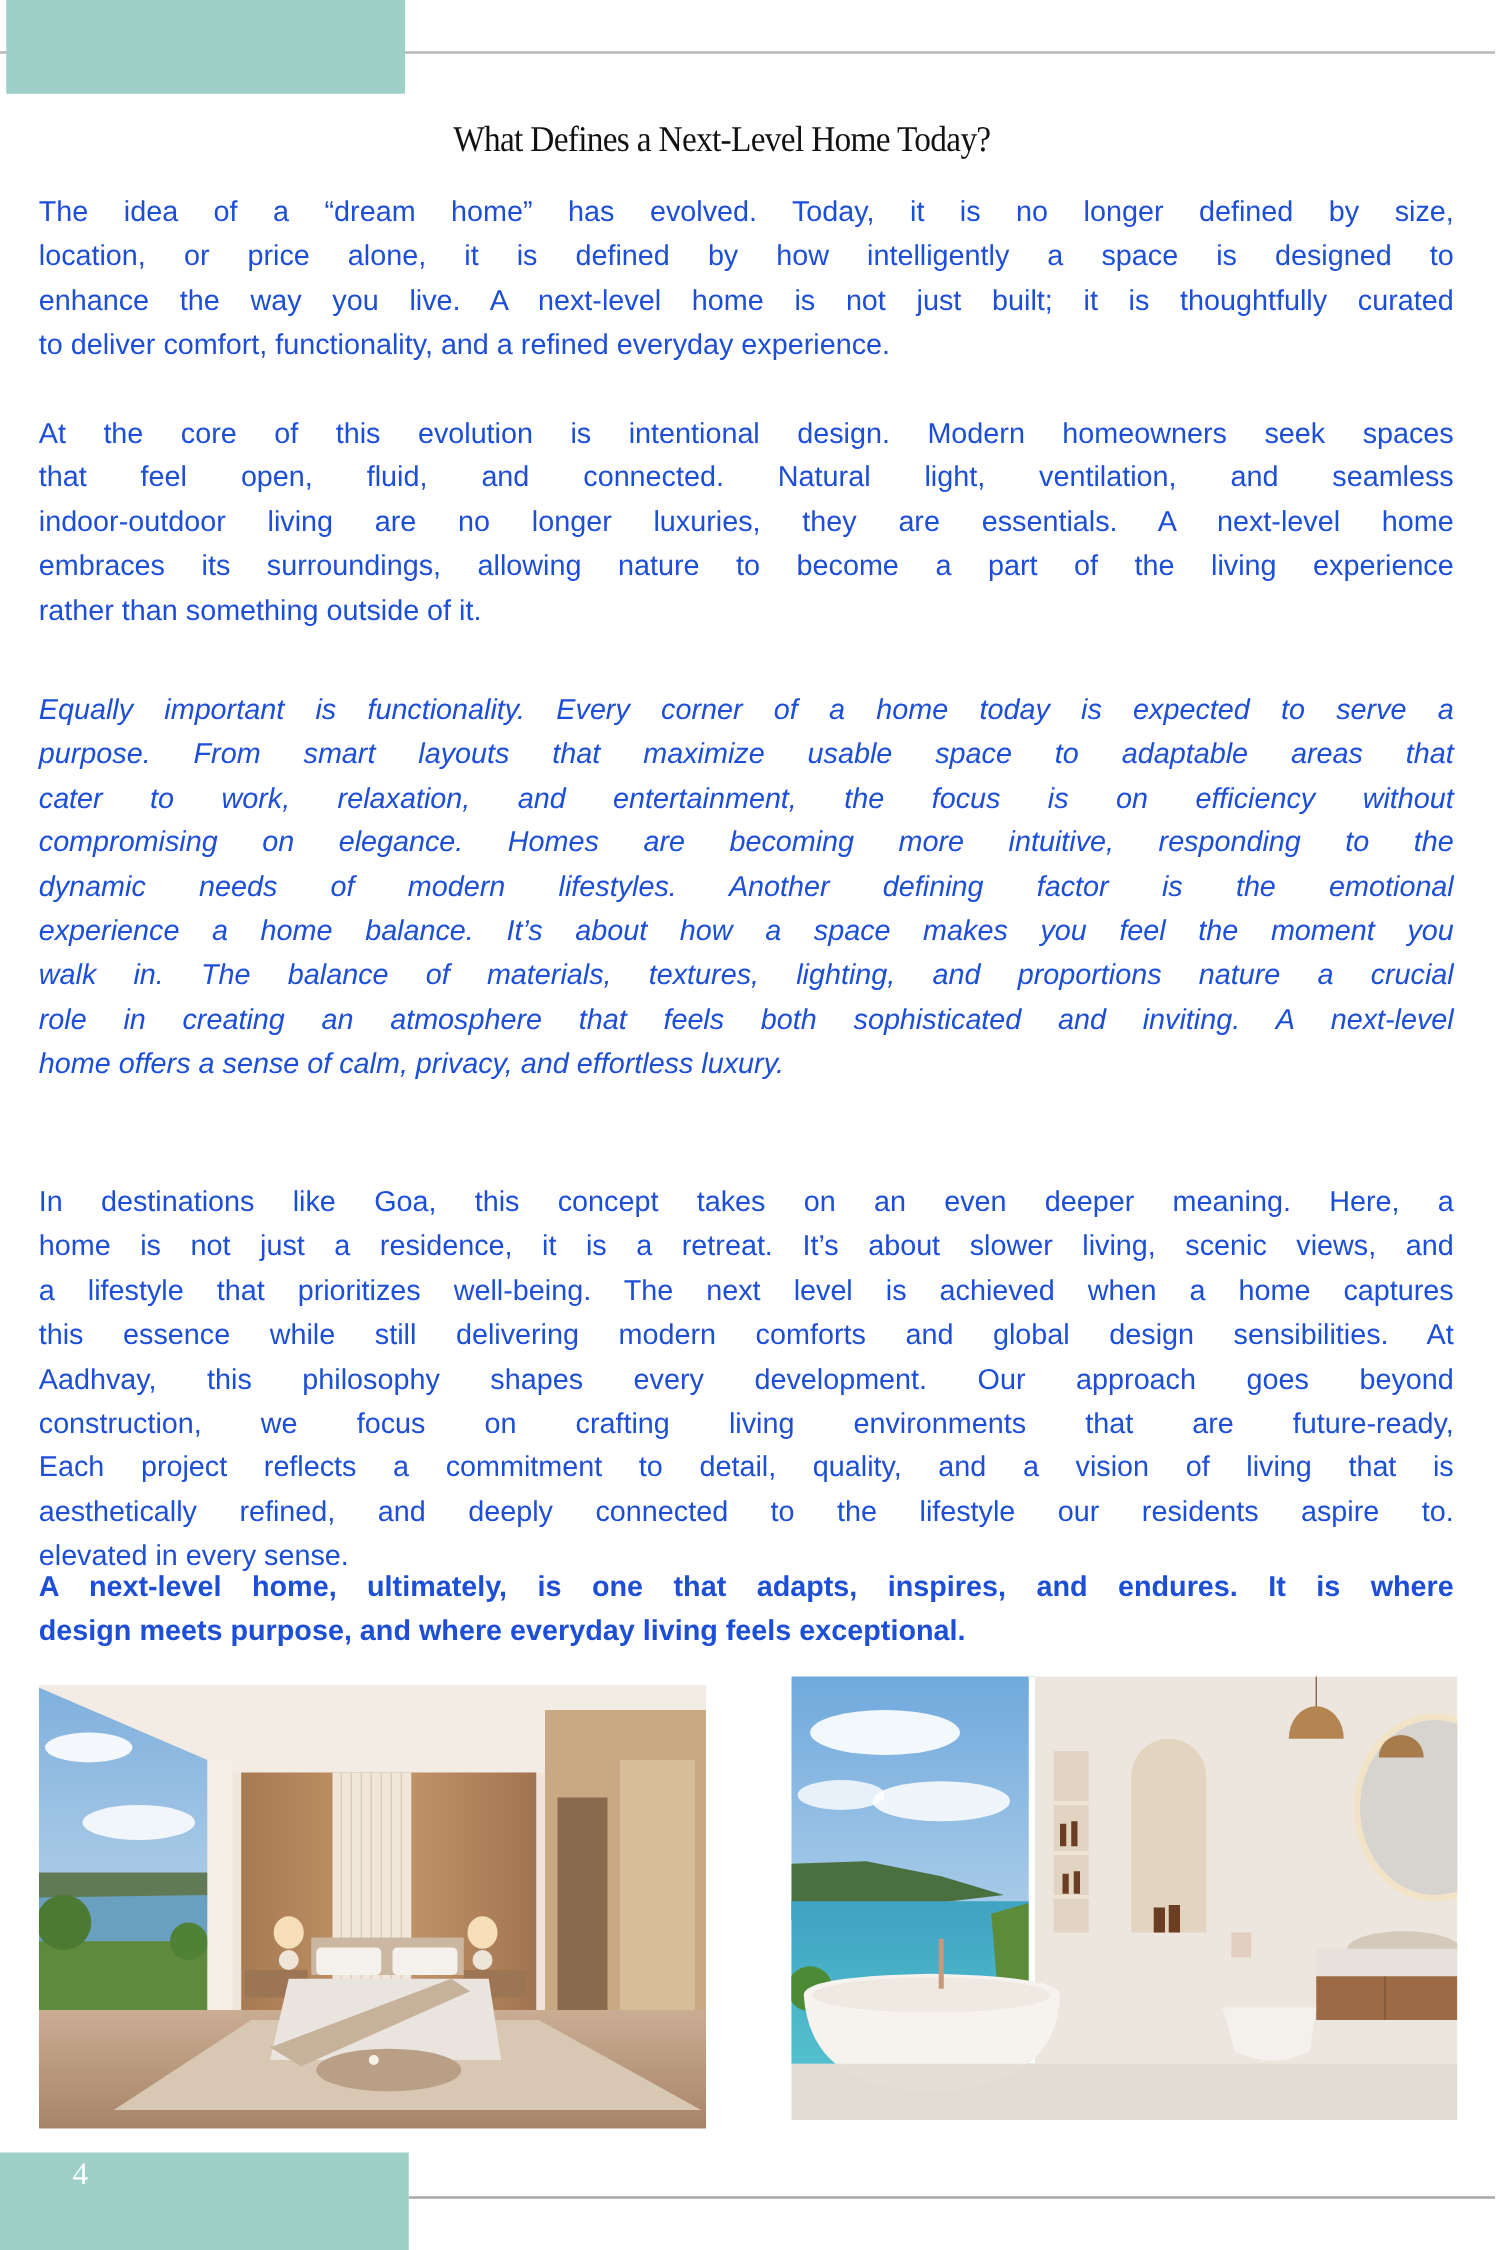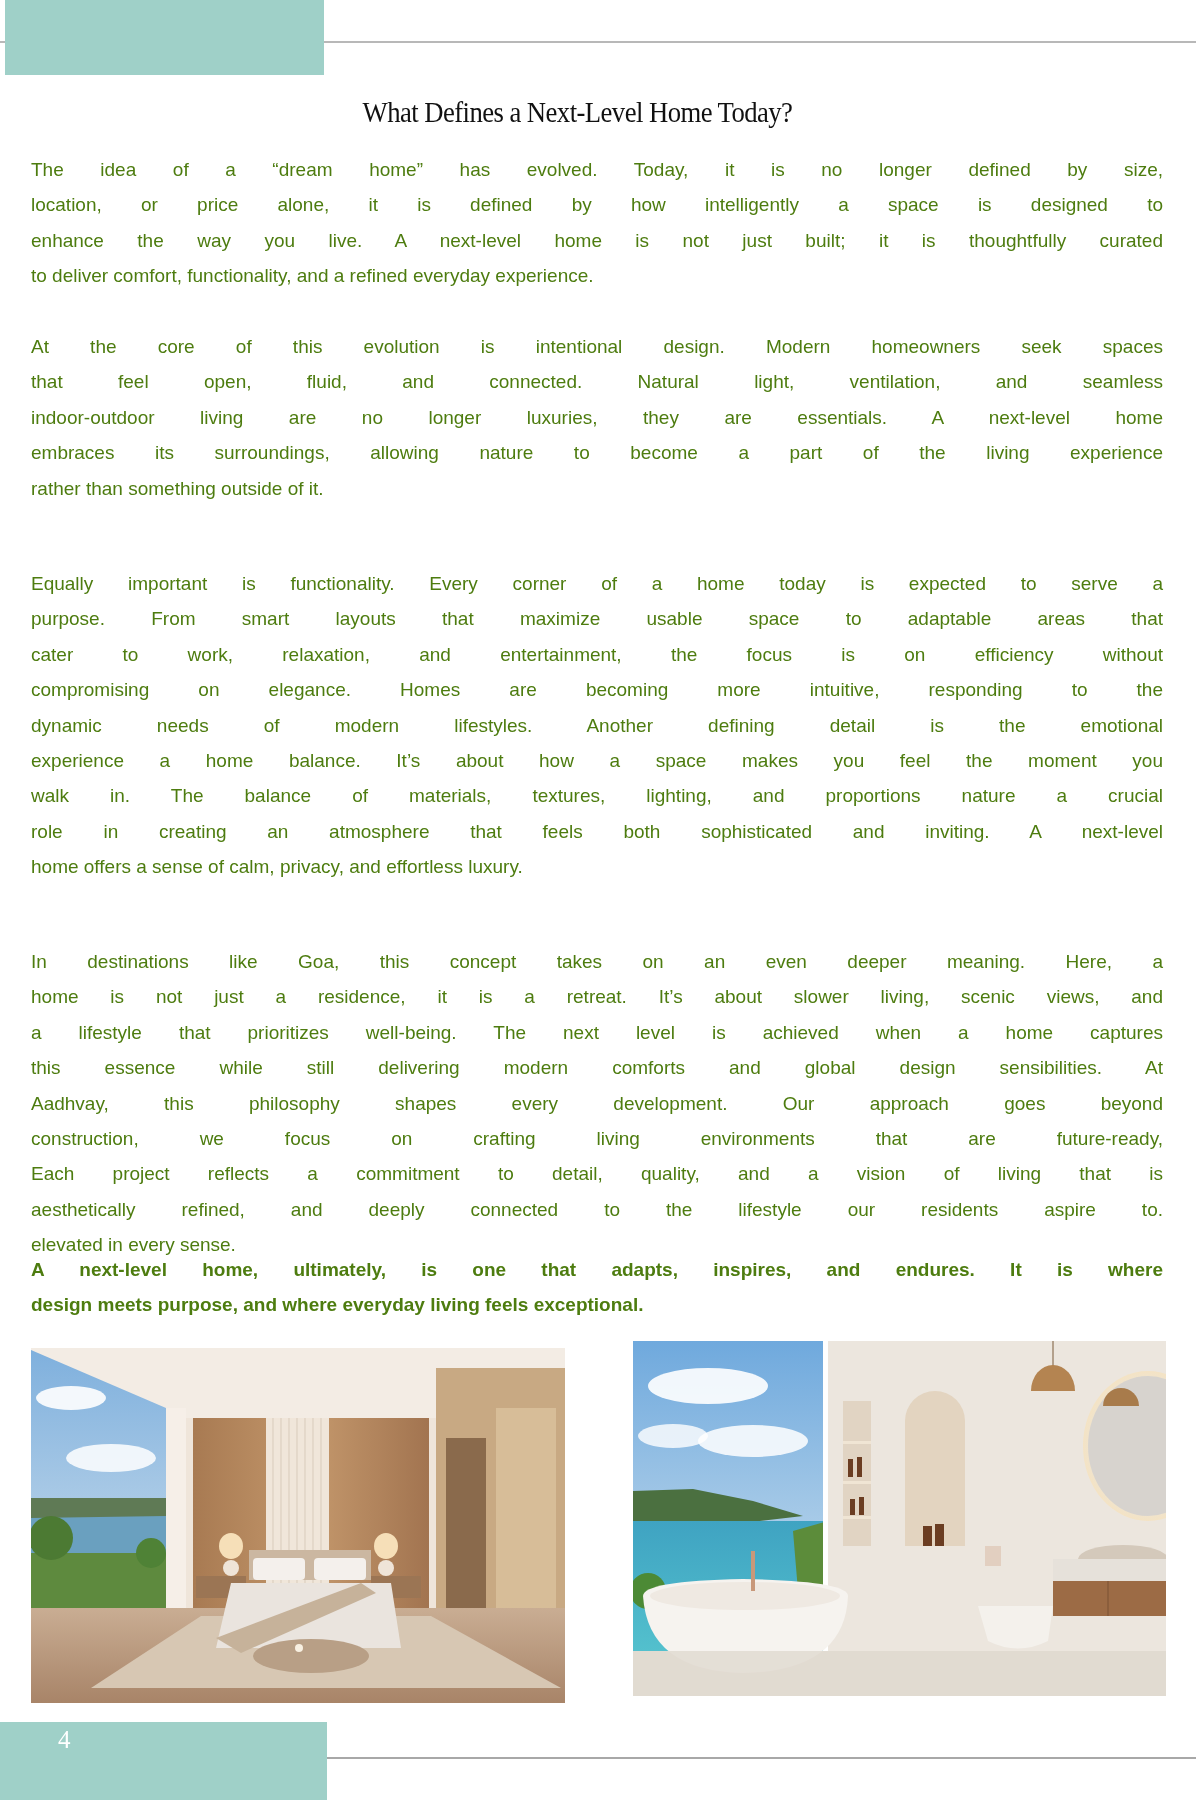--- a/index.html
+++ b/index.html
@@ -6,21 +6,21 @@
   body { width: 1200px; height: 1800px; position: relative; overflow: hidden; }
   .header-block { position: absolute; left: 5px; top: 0; width: 319px; height: 75px; background: #9fd0c8; }
   .header-line { position: absolute; left: 0; top: 41px; width: 1196px; height: 2px; background: #b8b8b8; }
   .title {
     position: absolute; left: 0; top: 96px; width: 1155px; text-align: center;
     font-family: "Liberation Serif", "DejaVu Serif", serif; font-size: 29px; color: #111;
     letter-spacing: -0.6px; transform: scaleX(0.92); transform-origin: 577px 0; white-space: nowrap;
   }
   .body-text {
     position: absolute; left: 31px; width: 1132px;
-    font-family: "Liberation Sans", "DejaVu Sans", sans-serif; font-size: 19px; color: #4d7c0f;
+    font-family: "Liberation Sans", "DejaVu Sans", sans-serif; font-size: 23px; color: #1d4ed8;
   }
   .line {
     display: block; height: 35.4px; line-height: 35.4px;
     text-align: justify; text-align-last: justify; white-space: nowrap; overflow: visible;
   }
   .line.last { text-align-last: left; }
   .photo { position: absolute; overflow: hidden; }
   .photo svg { display: block; width: 100%; height: 100%; }
   .footer-block { position: absolute; left: 0; top: 1722px; width: 327px; height: 78px; background: #9fd0c8; }
   .footer-line { position: absolute; left: 327px; top: 1757px; width: 869px; height: 2px; background: #a8a8a8; }
@@ -45,26 +45,26 @@
 </div>
 
 <div class="body-text" style="top:329px;">
   <span class="line">At the core of this evolution is intentional design. Modern homeowners seek spaces</span>
   <span class="line">that feel open, fluid, and connected. Natural light, ventilation, and seamless</span>
   <span class="line">indoor-outdoor living are no longer luxuries, they are essentials. A next-level home</span>
   <span class="line">embraces its surroundings, allowing nature to become a part of the living experience</span>
   <span class="line last">rather than something outside of it.</span>
 </div>
 
-<div class="body-text" style="top:566px;">
+<div class="body-text" style="top:550px;font-style:italic;">
   <span class="line">Equally important is functionality. Every corner of a home today is expected to serve a</span>
   <span class="line">purpose. From smart layouts that maximize usable space to adaptable areas that</span>
   <span class="line">cater to work, relaxation, and entertainment, the focus is on efficiency without</span>
   <span class="line">compromising on elegance. Homes are becoming more intuitive, responding to the</span>
-  <span class="line">dynamic needs of modern lifestyles. Another defining detail is the emotional</span>
+  <span class="line">dynamic needs of modern lifestyles. Another defining factor is the emotional</span>
   <span class="line">experience a home balance. It’s about how a space makes you feel the moment you</span>
   <span class="line">walk in. The balance of materials, textures, lighting, and proportions nature a crucial</span>
   <span class="line">role in creating an atmosphere that feels both sophisticated and inviting. A next-level</span>
   <span class="line last">home offers a sense of calm, privacy, and effortless luxury.</span>
 </div>
 
 <div class="body-text" style="top:944px;">
   <span class="line">In destinations like Goa, this concept takes on an even deeper meaning. Here, a</span>
   <span class="line">home is not just a residence, it is a retreat. It’s about slower living, scenic views, and</span>
   <span class="line">a lifestyle that prioritizes well-being. The next level is achieved when a home captures</span>

